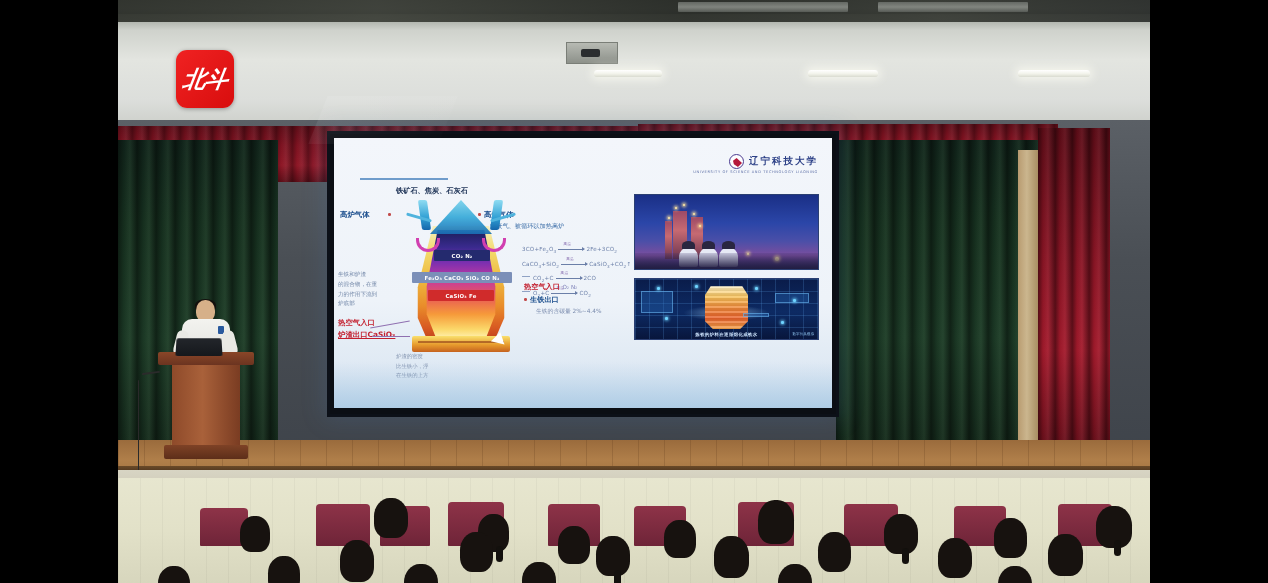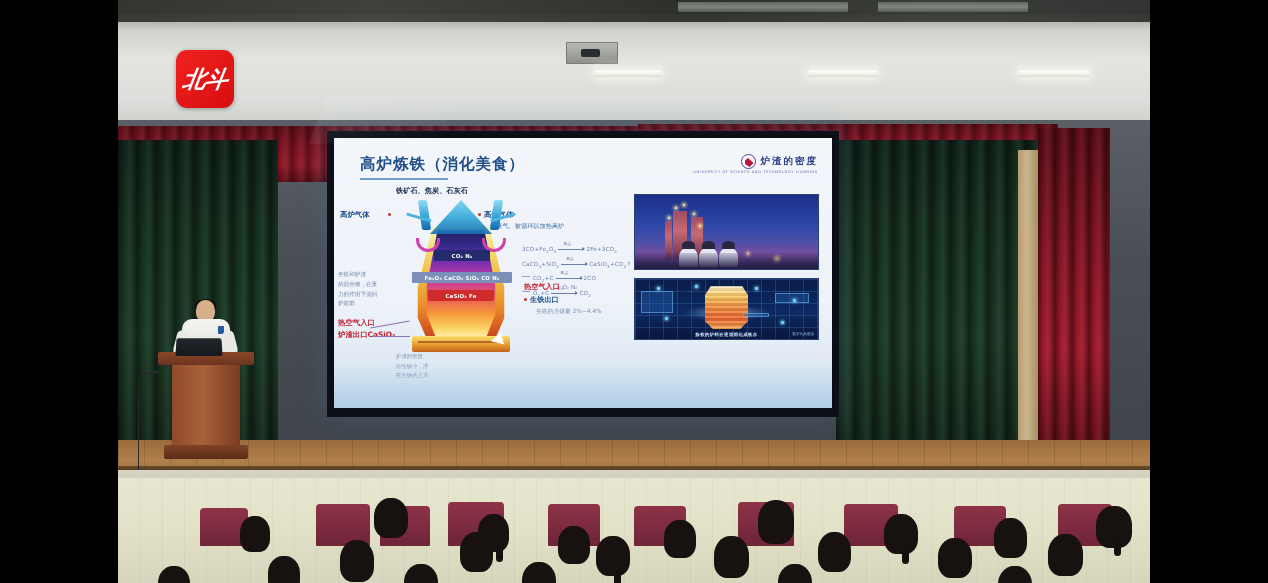--- a/index.html
+++ b/index.html
@@ -183,21 +183,21 @@
   .dotL { position:absolute; left:54px; top:29px; width:2.5px;height:2.5px;border-radius:50%;background:#c24a4a;}
 
   .lbl-left-para {
     left:4px; top:86px; font-size:5.6px; color:#7287a8; line-height:1.75;
     filter:blur(.25px);
   }
   .lbl-hotair {
     left:4px; top:134px; font-size:7.4px; font-weight:bold; color:#c31f2e;
   }
   .lbl-slag {
-    left:4px; top:146px; font-size:7.4px; font-weight:bold; color:#c31f2e;
+    left:4px; top:146px; font-size:7.4px; font-weight:bold; color:#c31f2e;text-decoration:underline;
   }
   .lbl-bottom-note {
     left:62px; top:168px; font-size:5.4px; color:#8192ae; line-height:1.8;
     filter:blur(.2px);
   }
 
   
   .furnace { position:absolute; left:72px; top:10px; width:110px; height:160px; }
   .fur-shell {
     position:absolute; left:8px; top:32px; width:94px; height:118px;
@@ -565,26 +565,25 @@
 
     <div class="curtain-green cg-left"></div>
     <div class="curtain-green cg-right"></div>
     <div class="cg-sliver"></div>
     <div class="cg-farright"></div>
 
     <div class="screen-bezel"></div>
 
     <div class="slide">
 
-      <div class="slide-title">高炉炼铁（消化美食）</div>
       <div class="title-underline"></div>
 
       <div class="univ-logo">
         <span class="univ-seal"></span>
-        <span class="univ-name">炉渣的密度</span>
+        <span class="univ-name">辽宁科技大学</span>
       </div>
       <div class="univ-sub">UNIVERSITY OF SCIENCE AND TECHNOLOGY LIAONING</div>
 
       <div class="diagram">
 
         <div class="lbl lbl-top">铁矿石、焦炭、石灰石</div>
 
         <span class="dotL"></span>
         <div class="lbl lbl-gasL">高炉气体</div>
 

